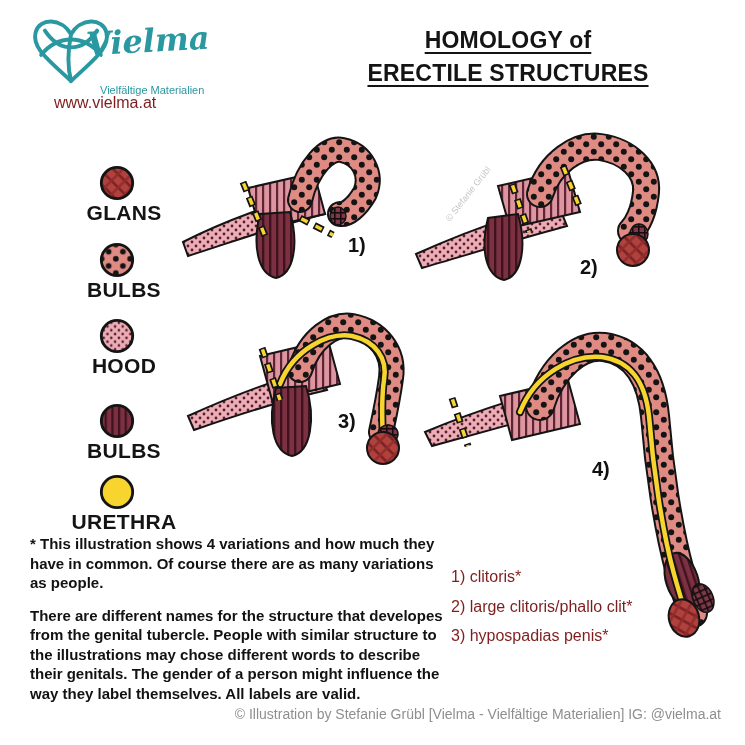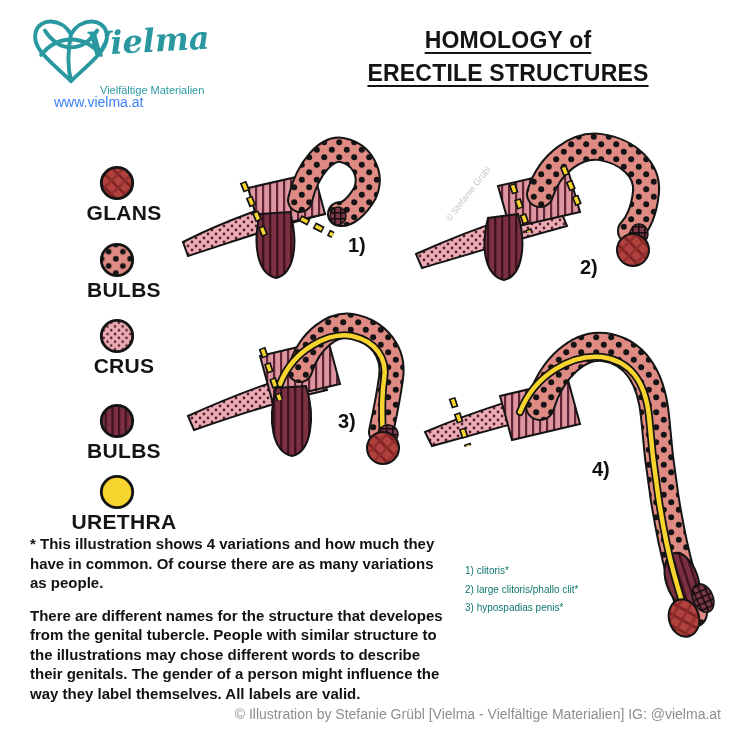--- a/index.html
+++ b/index.html
@@ -4,21 +4,21 @@
 <style>
   html,body{margin:0;padding:0;}
   body{width:745px;height:745px;background:#fff;font-family:"Liberation Sans",sans-serif;color:#141414;}
   .page{position:relative;width:745px;height:745px;overflow:hidden;background:#fff;}
 
   
   .brand{position:absolute;left:26px;top:8px;width:220px;height:112px;}
   .logo{position:absolute;left:2px;top:4px;width:86px;height:82px;}
   .brand-name{position:absolute;left:60px;top:14px;font-family:"DejaVu Serif",serif;font-style:italic;font-weight:700;font-size:32px;color:#2a98a0;transform:rotate(-3deg);}
   .brand-tagline{position:absolute;left:74px;top:76px;font-size:11px;color:#2a98a0;white-space:nowrap;}
-  .brand-site{position:absolute;left:28px;top:86px;font-size:14px;color:#3b82f6;}
+  .brand-site{position:absolute;left:28px;top:86px;font-size:16px;color:#7f1d1d;}
 
   
   .title{position:absolute;left:348px;top:24px;width:320px;text-align:center;font-size:23px;font-weight:700;letter-spacing:0.2px;line-height:1.45;}
   .title .u{text-decoration:underline;text-underline-offset:4px;}
 
   
   .legend{position:absolute;left:24px;top:164px;width:200px;}
   .legend-row{display:flex;align-items:center;margin-bottom:16px;flex-direction:column;}
   .legend-row.gap-lg{margin-bottom:24px;}
   .legend-row.gap-sm{margin-bottom:10px;}
@@ -30,21 +30,21 @@
   .fig{position:absolute;}
   .fig-label{position:absolute;font-size:20px;font-weight:600;color:#111;}
   .cut-b{stroke:#141414;stroke-width:7;fill:none;stroke-dasharray:10 6;}
   .cut-y{stroke:#f7d42e;stroke-width:3.5;fill:none;stroke-dasharray:7 9;stroke-dashoffset:-1.5;}
   .outline{stroke:#141414;stroke-width:2;}
   .watermark{font-size:9px;fill:#c6c6c6;font-family:"Liberation Sans",sans-serif;}
 
   
   .notes{position:absolute;left:30px;top:534px;width:432px;font-size:15px;font-weight:700;line-height:1.3;color:#121212;}
   .notes p{margin:0 12px 13px 0;}
-  .variants{position:absolute;left:465px;top:562px;font-size:10px;line-height:1.85;z-index:5;color:#0f766e;}
+  .variants{position:absolute;left:451px;top:562px;font-size:16px;line-height:1.85;z-index:5;color:#7f1d1d;}
   .credit{position:absolute;right:24px;top:706px;font-size:14px;color:#8f8f8f;}
 </style>
 </head>
 <body>
 
 <div class="page">
 
   <svg width="0" height="0" style="position:absolute" aria-hidden="true">
     <defs>
       <pattern id="pat-glans" width="10" height="10" patternUnits="userSpaceOnUse" patternTransform="rotate(45)">
@@ -107,21 +107,21 @@
     <div class="legend-row">
       <svg class="swatch" viewBox="0 0 40 40">
         <circle cx="20" cy="20" r="16.5" fill="url(#pat-shaft)" stroke="#141414" stroke-width="3"></circle>
       </svg>
       <span class="legend-label">BULBS</span>
     </div>
     <div class="legend-row gap-lg">
       <svg class="swatch" viewBox="0 0 40 40">
         <circle cx="20" cy="20" r="16.5" fill="url(#pat-crus)" stroke="#141414" stroke-width="3"></circle>
       </svg>
-      <span class="legend-label">CRUS</span>
+      <span class="legend-label">HOOD</span>
     </div>
     <div class="legend-row gap-sm">
       <svg class="swatch" viewBox="0 0 40 40">
         <circle cx="20" cy="20" r="16.5" fill="url(#pat-bulbs)" stroke="#141414" stroke-width="3"></circle>
       </svg>
       <span class="legend-label">BULBS</span>
     </div>
     <div class="legend-row">
       <svg class="swatch" viewBox="0 0 40 40">
         <circle cx="20" cy="20" r="16.5" fill="#f7d42e" stroke="#141414" stroke-width="3"></circle>

